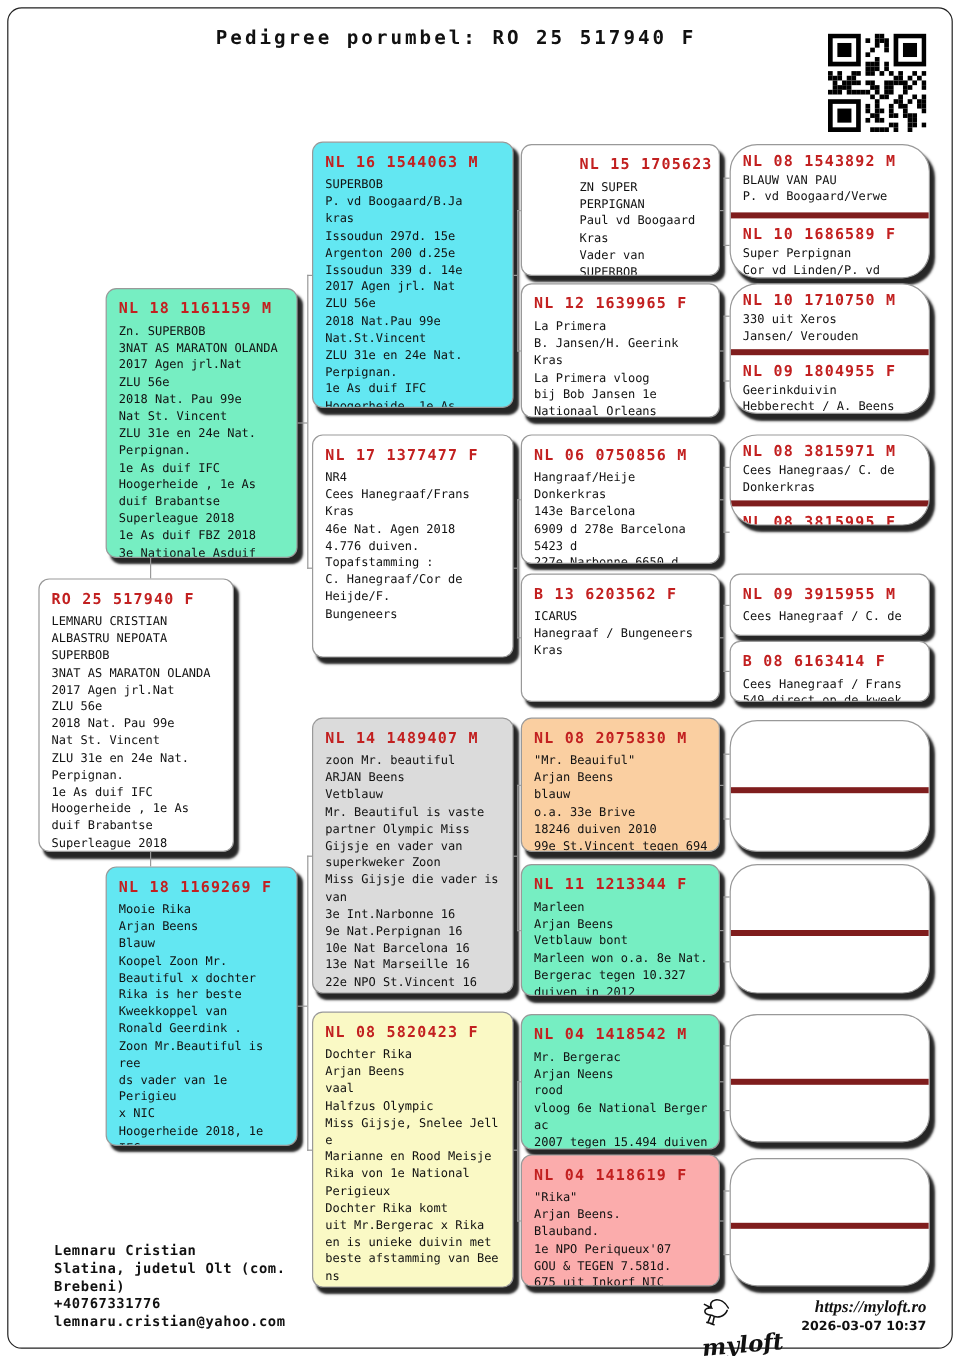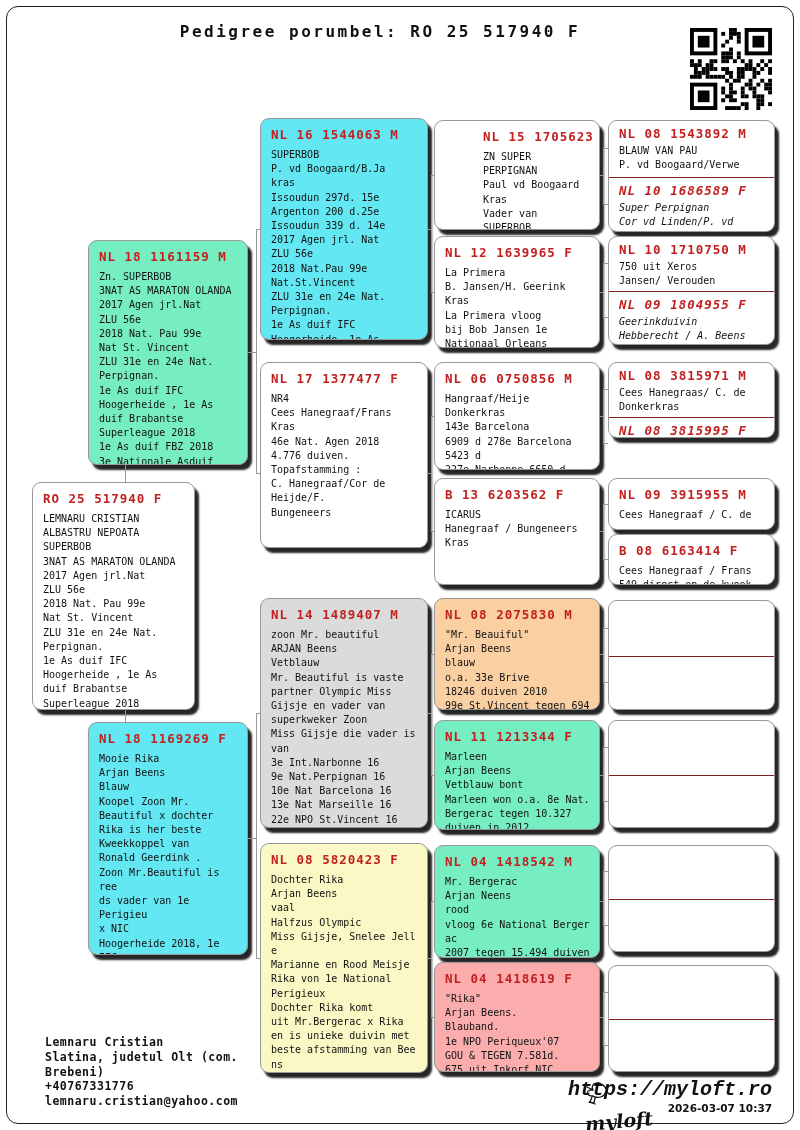--- a/index.html
+++ b/index.html
@@ -9,30 +9,30 @@
        border:1.5px solid #222;border-radius:12px;pointer-events:none;}
   .title{position:absolute;top:22px;left:0;width:760px;text-align:center;
        font-weight:bold;font-size:16px;letter-spacing:2.5px;color:#111;}
   .qr{position:absolute;left:690px;top:28px;width:82px;height:82px;}
   .box{position:absolute;background:#fff;border:1px solid #999;border-radius:9px;
        box-shadow:4px 5px 2px rgba(0,0,0,0.85);overflow:hidden;box-sizing:border-box;}
   .box-header{color:#c22020;font-weight:bold;font-size:12.5px;letter-spacing:1px;
        padding:8px 8px 0 10px;margin-bottom:6px;white-space:nowrap;}
   .box-body{font-size:10px;line-height:14.2px;color:#111;padding:0 8px 2px 10px;
        white-space:pre-line;}
-  .pair{background:#fff;}
+  .pair{background:#fff;border-radius:23px;}
   .half{position:absolute;left:0;width:100%;box-sizing:border-box;overflow:hidden;}
-  .half.b{border-top:1px solid #7f1d1d;font-style:italic;}
+  .half.b{border-top:5px solid #7f1d1d;}
   .half .box-header{padding-top:5px;margin-bottom:3px;}
   .cl{position:absolute;background:#999;}
   .contact{position:absolute;left:45px;top:1035px;font-weight:bold;font-size:11.5px;
        line-height:14.8px;letter-spacing:0.5px;color:#111;white-space:pre-line;}
   .footer-right{position:absolute;right:28px;top:1078px;text-align:right;}
-  .site{font-weight:bold;font-style:italic;font-size:20px;color:#111;
-       font-family:Liberation Mono, monospace;text-decoration:none;}
+  .site{font-weight:bold;font-style:italic;font-size:14px;color:#111;
+       font-family:Liberation Serif, serif;text-decoration:none;}
   .stamp{font-weight:bold;font-size:10.5px;color:#111;margin-top:1px;
        font-family:"DejaVu Sans","Liberation Sans",sans-serif;text-align:right;}
   .logo{position:absolute;left:583px;top:1076px;width:85px;height:34px;}
   .logo-text{font-family:"DejaVu Serif","Liberation Serif",serif;font-style:italic;
        font-weight:bold;font-size:19px;color:#111;transform:rotate(-5deg);
        display:inline-block;margin-left:2px;}
 </style>
 </head>
 <body>
 
@@ -379,21 +379,21 @@
       </div>
       <div class="half b" style="top: 56px; height: 56px;">
         <div class="box-header">NL 10 1686589 F</div>
         <div class="box-body">Super Perpignan
 Cor vd Linden/P. vd</div>
       </div>
     </div>
     <div class="box pair" style="left: 608px; top: 236px; width: 167px; height: 109px;">
       <div class="half a" style="top: 0px; height: 54px;">
         <div class="box-header">NL 10 1710750 M</div>
-        <div class="box-body">750 uit Xeros
+        <div class="box-body">330 uit Xeros
 Jansen/ Verouden</div>
       </div>
       <div class="half b" style="top: 54px; height: 55px;">
         <div class="box-header">NL 09 1804955 F</div>
         <div class="box-body">Geerinkduivin
 Hebberecht / A. Beens</div>
       </div>
     </div>
     <div class="box pair" style="left: 608px; top: 362px; width: 167px; height: 76px;">
       <div class="half a" style="top: 0px; height: 54px;">

